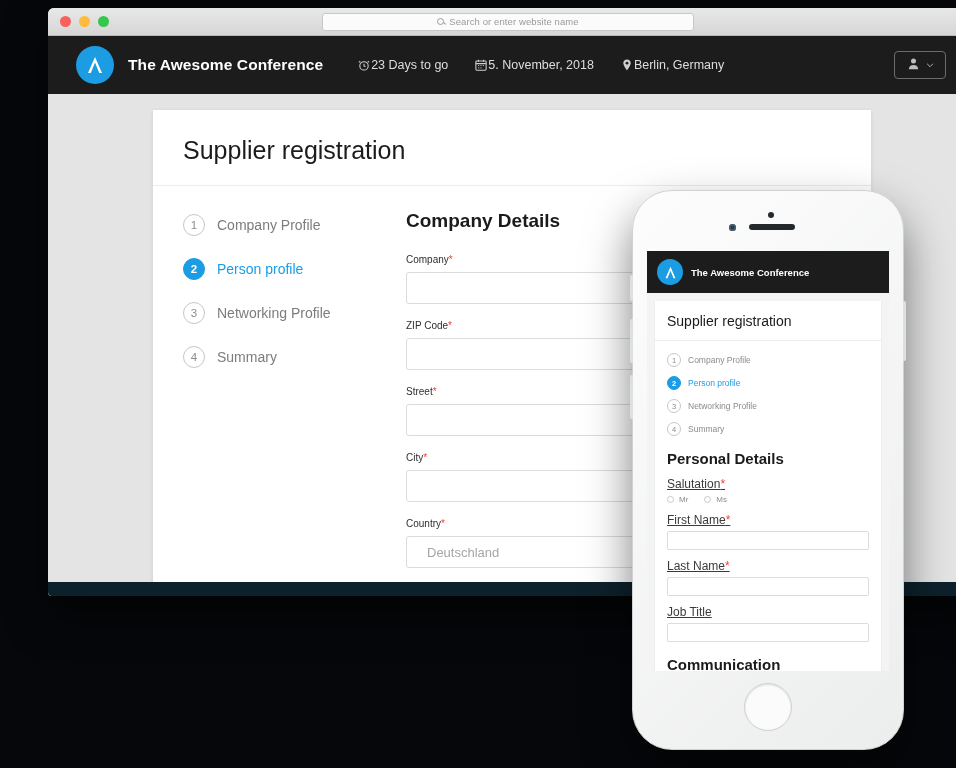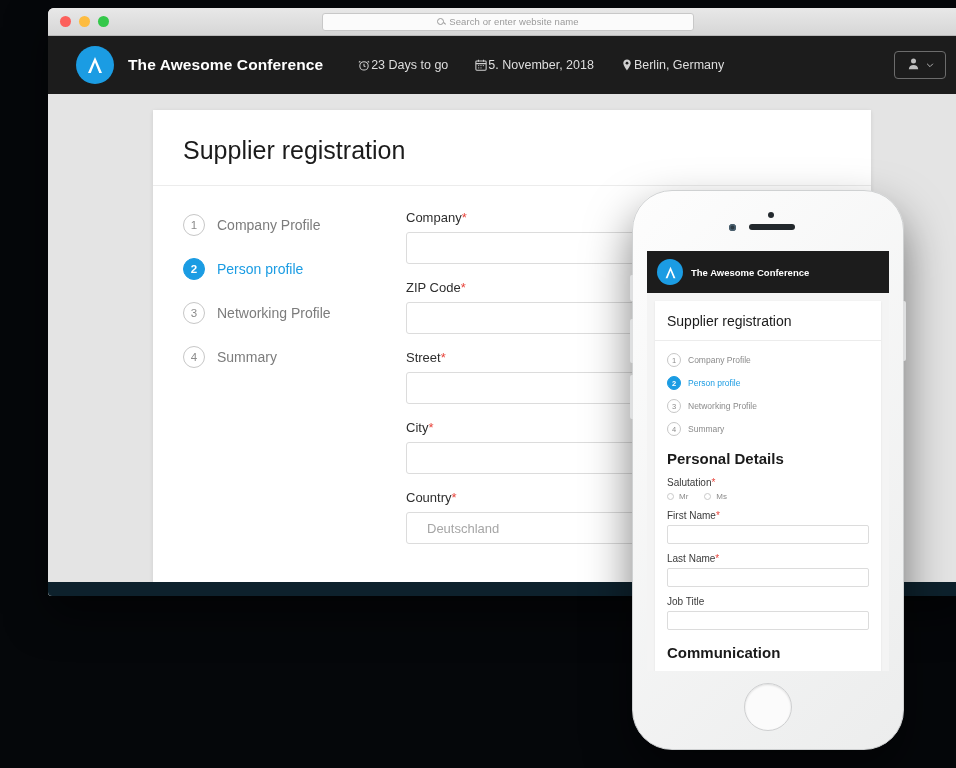--- a/index.html
+++ b/index.html
@@ -75,21 +75,21 @@
     font-size:11.5px; color:#8b8b8b; display:flex; align-items:center; justify-content:center; flex:none;
   }
   .step.active .step-num { background:#1b9ce3; border-color:#1b9ce3; color:#fff; font-weight:bold; }
   .step-label { font-size:14px; color:#7c7c7c; }
   .step.active .step-label { color:#1b9ce3; }
 
   
   .form { flex:1; padding-left:18px; }
   .form-heading { font-size:19px; font-weight:bold; color:#1b1b1b; margin-bottom:22px; }
   .field { margin-bottom:16px; }
-  .field-label { font-size:13px; color:#2e2e2e; margin-bottom:7px; display:block; }
+  .field-label { font-size:10px; color:#2e2e2e; margin-bottom:7px; display:block; }
   .req { color:#e8453c; }
   .field-input {
     width:100%; height:32px; border:1px solid #dcdcdc; border-radius:3px;
     background:#fff; font-size:13px; color:#333; padding:0 20px;
     font-family:"Liberation Sans", sans-serif;
   }
   .field-input::placeholder { color:#a6a6a6; }
 
   .browser-foot { position:absolute; left:0; right:0; bottom:0; height:14px; background:#0d212c; }
 
@@ -127,21 +127,21 @@
   .p-title { font-size:14px; color:#1b1b1b; }
   .p-body { padding:12px 12px 0 12px; }
   .p-step { display:flex; align-items:center; gap:7px; margin-bottom:9px; }
   .p-step-num { width:14px; height:14px; border-radius:50%; border:1px solid #c7c7c7;
      font-size:7.5px; color:#8b8b8b; display:flex; align-items:center; justify-content:center; flex:none; }
   .p-step.active .p-step-num { background:#1b9ce3; border-color:#1b9ce3; color:#fff; font-weight:bold; }
   .p-step-label { font-size:8.5px; color:#8b8b8b; }
   .p-step.active .p-step-label { color:#1b9ce3; }
   .p-heading { font-size:15px; font-weight:bold; color:#1b1b1b; margin:14px 0 10px 0; }
   .p-field { margin-bottom:9px; }
-  .p-label { font-size:10px; color:#3a3a3a; display:block; margin-bottom:4px; }
+  .p-label { font-size:12px; color:#3a3a3a; display:block; margin-bottom:4px;text-decoration:underline; }
   .p-input { width:100%; height:19px; border:1px solid #dcdcdc; border-radius:2px; background:#fff; }
   .p-radios { display:flex; gap:16px; align-items:center; margin-top:2px; }
   .p-radio { display:flex; align-items:center; gap:5px; }
   .p-radio-circle { width:7px; height:7px; border-radius:50%; border:1px solid #c9c9c9; background:#fff; }
   .p-radio-label { font-size:8px; color:#8b8b8b; }
 </style>
 </head>
 <body>
 
 <div id="stage">
@@ -235,20 +235,21 @@
               <span class="step-num">3</span>
               <span class="step-label">Networking Profile</span>
             </div>
             <div class="step">
               <span class="step-num">4</span>
               <span class="step-label">Summary</span>
             </div>
           </div>
 
           <div class="form">
+            <div class="form-heading">Company Details</div>
 
             <div class="field">
               <label class="field-label"><span>Company</span><span class="req">*</span></label>
               <input class="field-input" type="text" value="" style="">
             </div>
             <div class="field">
               <label class="field-label"><span>ZIP Code</span><span class="req">*</span></label>
               <input class="field-input" type="text" value="" style="">
             </div>
             <div class="field">

